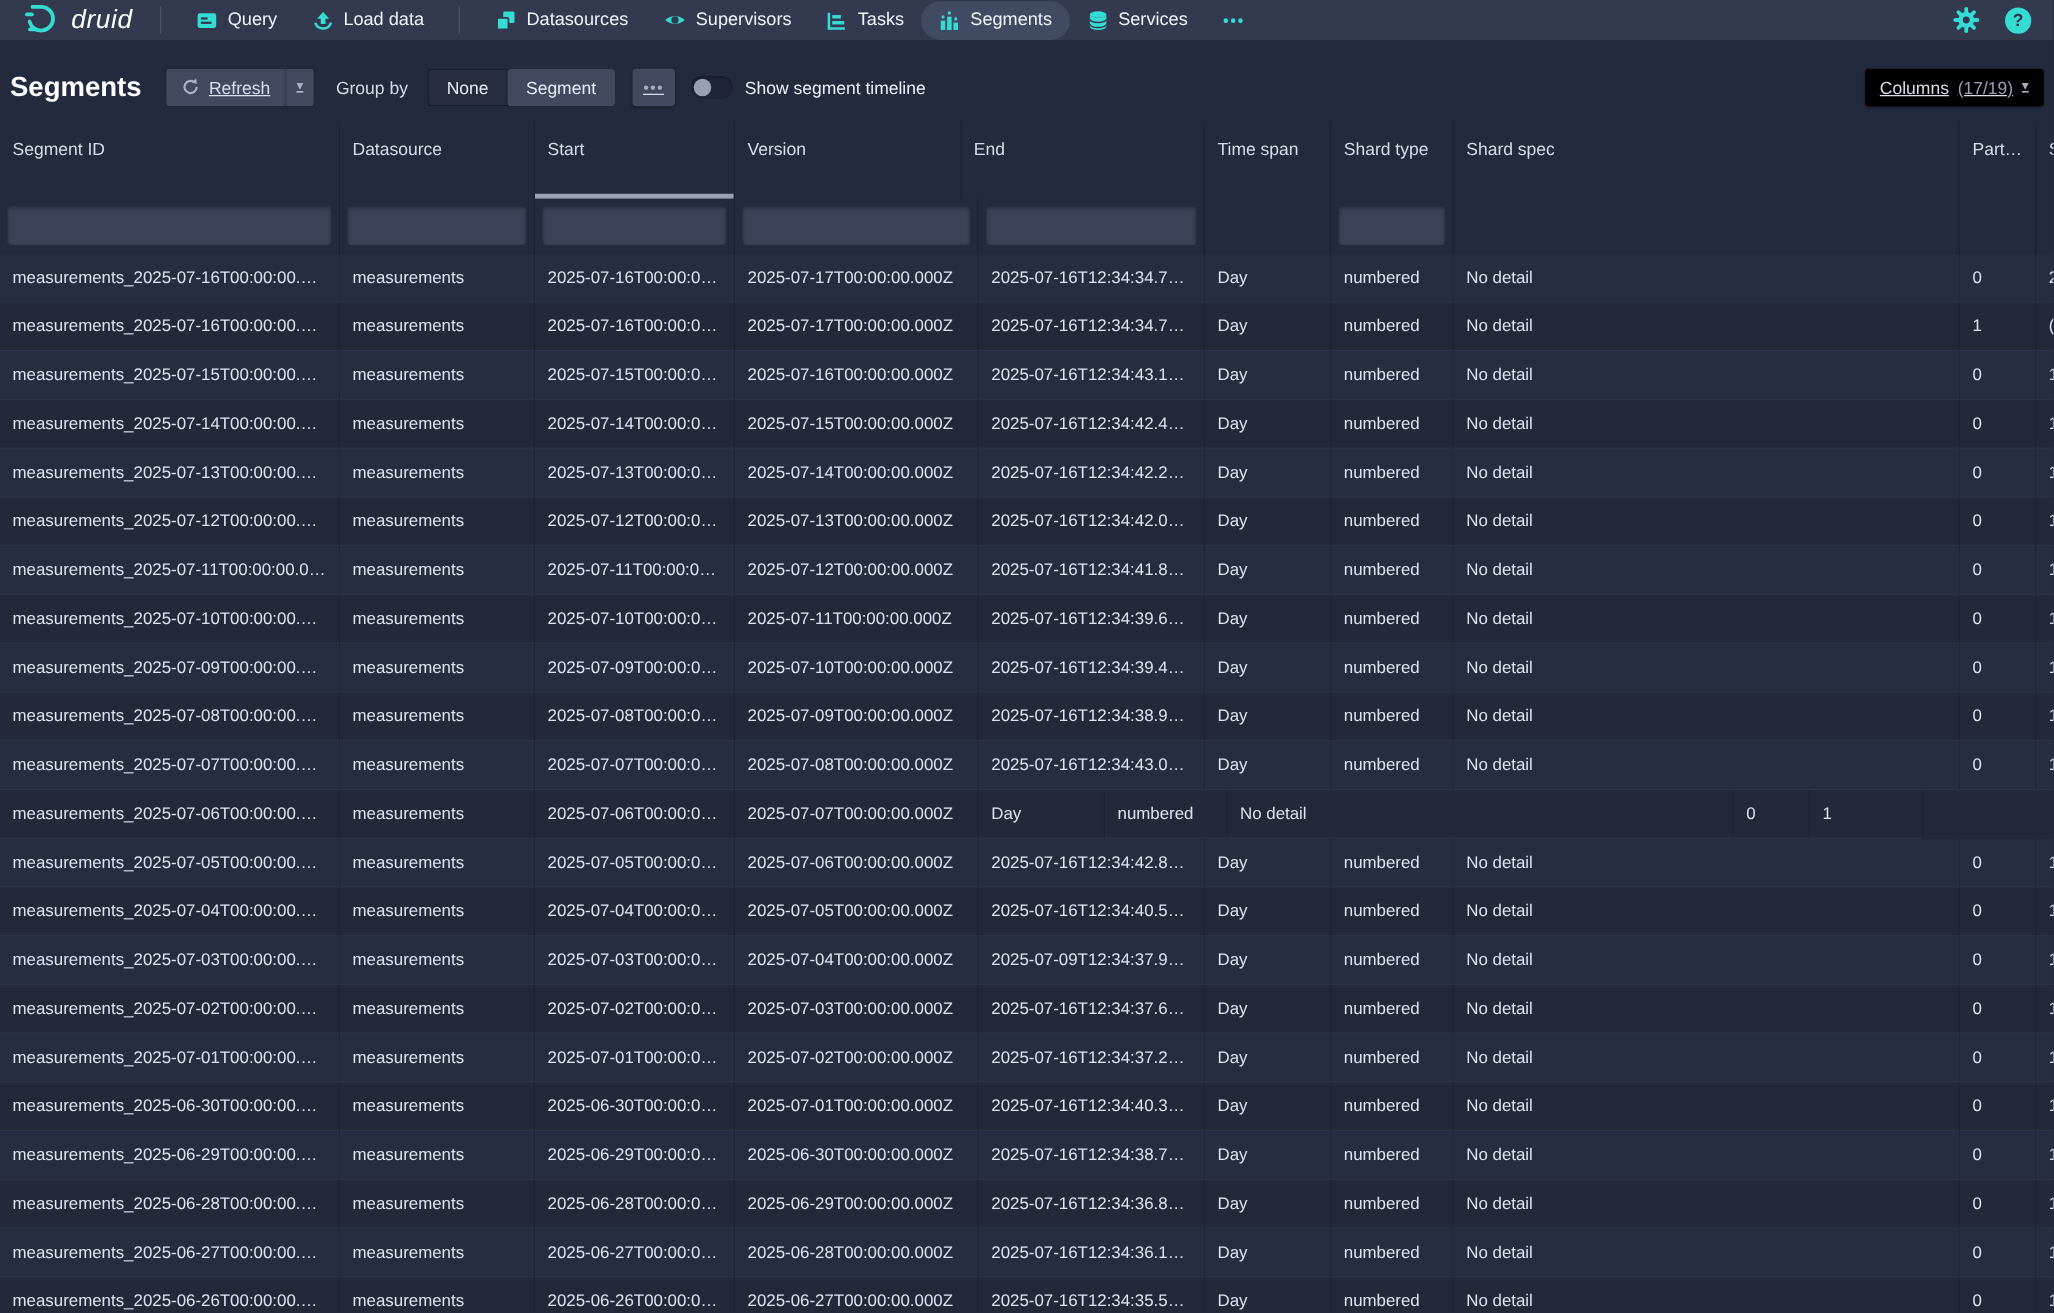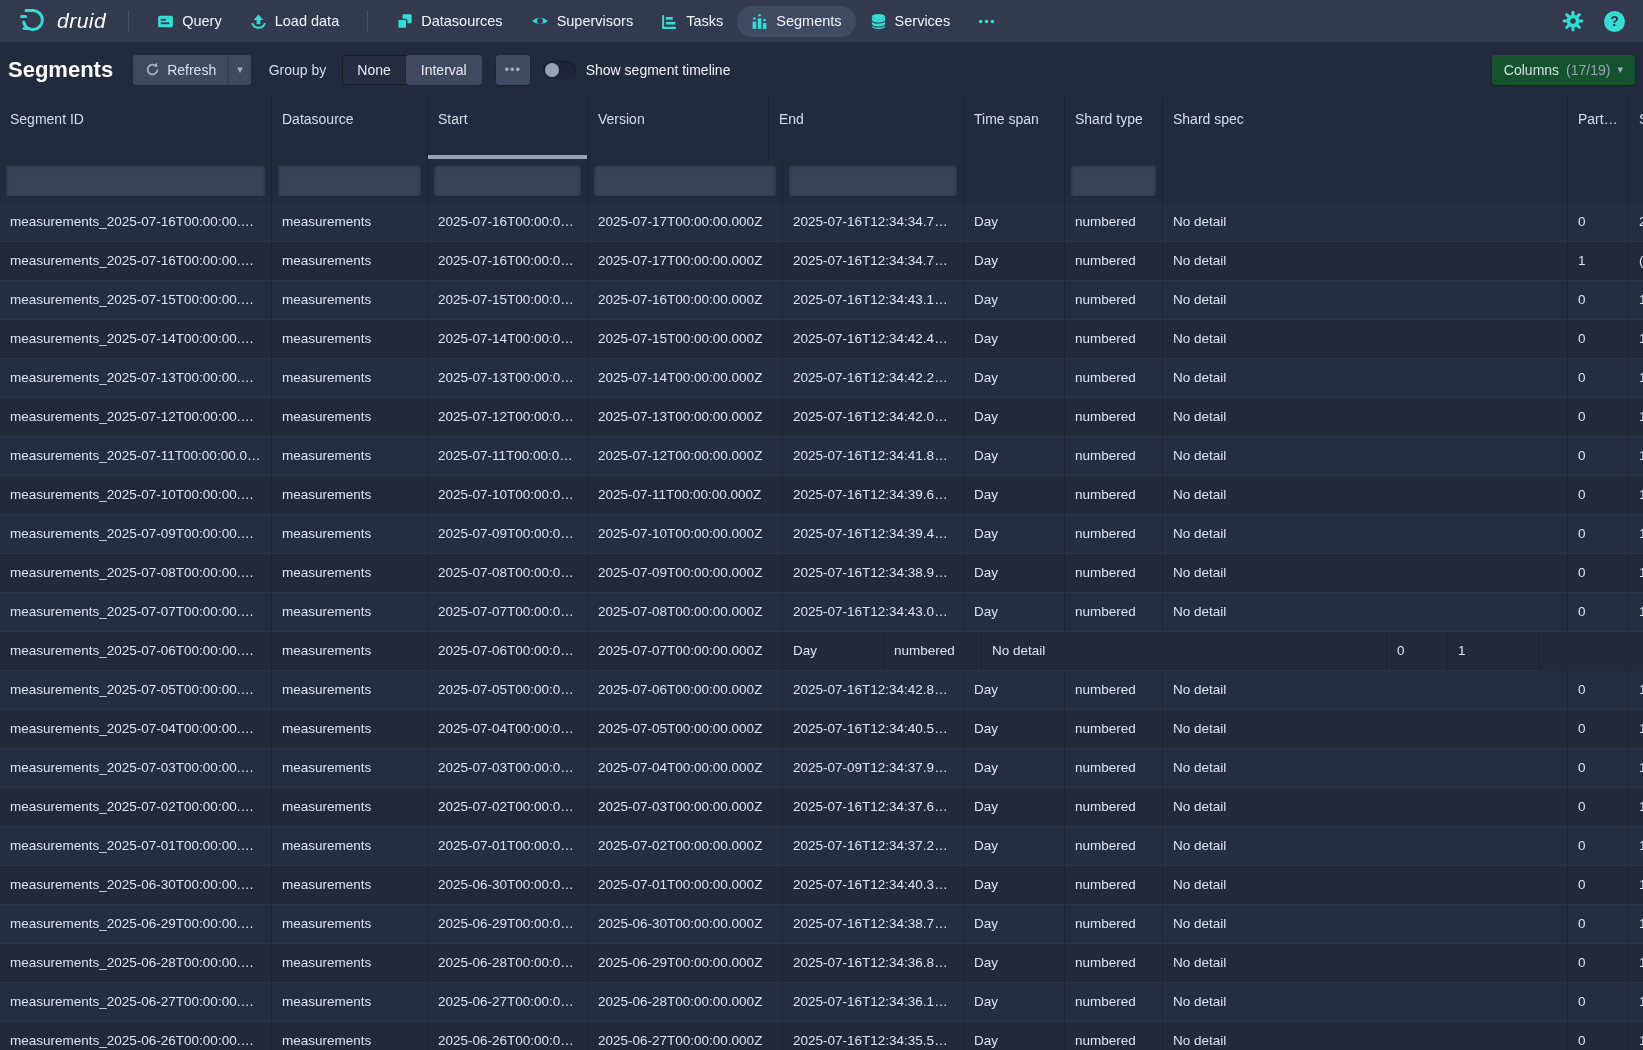--- a/index.html
+++ b/index.html
@@ -1,58 +1,58 @@
 <!DOCTYPE html>
 <html><head>
 <meta charset="utf-8">
 <style>
   * { margin:0; padding:0; box-sizing:border-box; }
   html,body { width:1643px; height:1050px; overflow:hidden; }
   body { font-family:"Liberation Sans", sans-serif; background:#242a3e; }
   .app { position:relative; width:1643px; height:1050px; overflow:hidden; background:#242a3e; }
 
   
-  .nav { position:absolute; top:0; left:0; right:0; height:42px; background:#333a50;
+  .nav { position:absolute; top:0; left:0; right:0; height:32px; background:#333a50;
          display:flex; align-items:center; padding:0 10px; z-index:5; }
   .logo { display:flex; align-items:center; gap:9px; padding:0 8px; cursor:pointer; }
   .logo-text { color:#ffffff; font-size:21px; letter-spacing:.5px; font-style:italic; font-weight:400; }
   .nav-sep { width:1px; height:22px; background:#4a516a; margin:0 14px; }
   .nav-items { display:flex; align-items:center; }
   .nav-item { display:flex; align-items:center; gap:8px; color:#f1f4fb; font-size:14.5px;
               padding:7px 14px; border-radius:17px; cursor:pointer; white-space:nowrap; }
   .nav-item.active { background:#414a63; }
   .nav-item svg { display:block; }
   .nav-right { margin-left:auto; display:flex; align-items:center; gap:20px; padding-right:8px; }
   .icon-btn { cursor:pointer; display:flex; align-items:center; justify-content:center; }
   .help-circle { width:21px; height:21px; border-radius:50%; background:#35dcd4; color:#2c3349;
                  font-weight:bold; font-size:14px; display:flex; align-items:center; justify-content:center; }
 
   
   .toolbar { position:absolute; top:42px; left:0; right:0; height:55px;
              display:flex; align-items:center; padding:0 8px; }
   .page-title { color:#ffffff; font-size:22px; font-weight:bold; margin-right:20px; }
   .btn { background:#414961; color:#d9dfec; font-size:14px; border:none; height:30px;
          display:inline-flex; align-items:center; gap:7px; padding:0 12px; cursor:pointer;
-         box-shadow:0 1px 2px rgba(0,0,0,.35); }
+         box-shadow:0 1px 2px rgba(0,0,0,.35);text-decoration:underline; }
   .btn-group { display:inline-flex; border-radius:3px; overflow:hidden; }
   .btn-group .btn + .btn { border-left:1px solid #353c52; }
   .caret { font-size:11px; color:#a7aec2; line-height:1; }
   .label-text { color:#d6dce9; font-size:14px; }
   .grp-label { margin:0 16px 0 18px; }
   .seg-group { display:inline-flex; background:#272c41; border-radius:3px; overflow:hidden;
                box-shadow:inset 0 0 0 1px rgba(0,0,0,.35); }
   .seg-opt { height:30px; display:inline-flex; align-items:center; padding:0 15px;
              color:#e8ecf6; font-size:14px; cursor:pointer; }
   .seg-opt.selected { background:#414961; border-radius:3px; box-shadow:0 1px 2px rgba(0,0,0,.35); }
   .more-btn { margin-left:14px; width:34px; justify-content:center; border-radius:3px; letter-spacing:1px; }
   .switch { margin-left:13px; width:33px; height:18px; border-radius:9px; background:#20253a;
             position:relative; cursor:pointer; box-shadow:inset 0 1px 2px rgba(0,0,0,.4); }
   .switch-knob { position:absolute; top:2px; left:2px; width:14px; height:14px; border-radius:50%; background:#98a0b5; }
   .switch-label { margin-left:10px; color:#eef1f8; }
-  .columns-btn { position:absolute; right:8px; border-radius:3px; background:#14532d; }
+  .columns-btn { position:absolute; right:8px; border-radius:3px; background:#000000; }
   .muted { color:#99a2b8; }
 
   
   .table { position:absolute; top:97px; left:0; width:1720px; }
   .thead { display:flex; height:62px; }
   .th { position:relative; color:#d6ddeb; font-size:14px; padding:14px 10px 0 10px;
         border-right:1px solid rgba(0,0,0,.18); white-space:nowrap; overflow:hidden;
         text-overflow:ellipsis; cursor:pointer; }
   .sort-bar { position:absolute; bottom:0; left:0; width:100%; height:4px; background:#9aa1b4; }
   .tfilter { display:flex; height:44px; }
@@ -198,21 +198,21 @@
       </button>
       <button class="btn" style="padding:0 8px;">
         <span class="caret">▾</span>
       </button>
     </span>
 
     <span class="label-text grp-label">Group by</span>
 
     <span class="seg-group" id="group-by-options">
         <span class="seg-opt">None</span>
-        <span class="seg-opt selected">Interval</span>
+        <span class="seg-opt selected">Segment</span>
       </span>
 
     <button class="btn more-btn">
       <span style="color:#a7aec2; font-size:13px; letter-spacing:1px;">•••</span>
     </button>
 
     <span class="switch">
       <span class="switch-knob"></span>
     </span>
     <span class="label-text switch-label">Show segment timeline</span>

